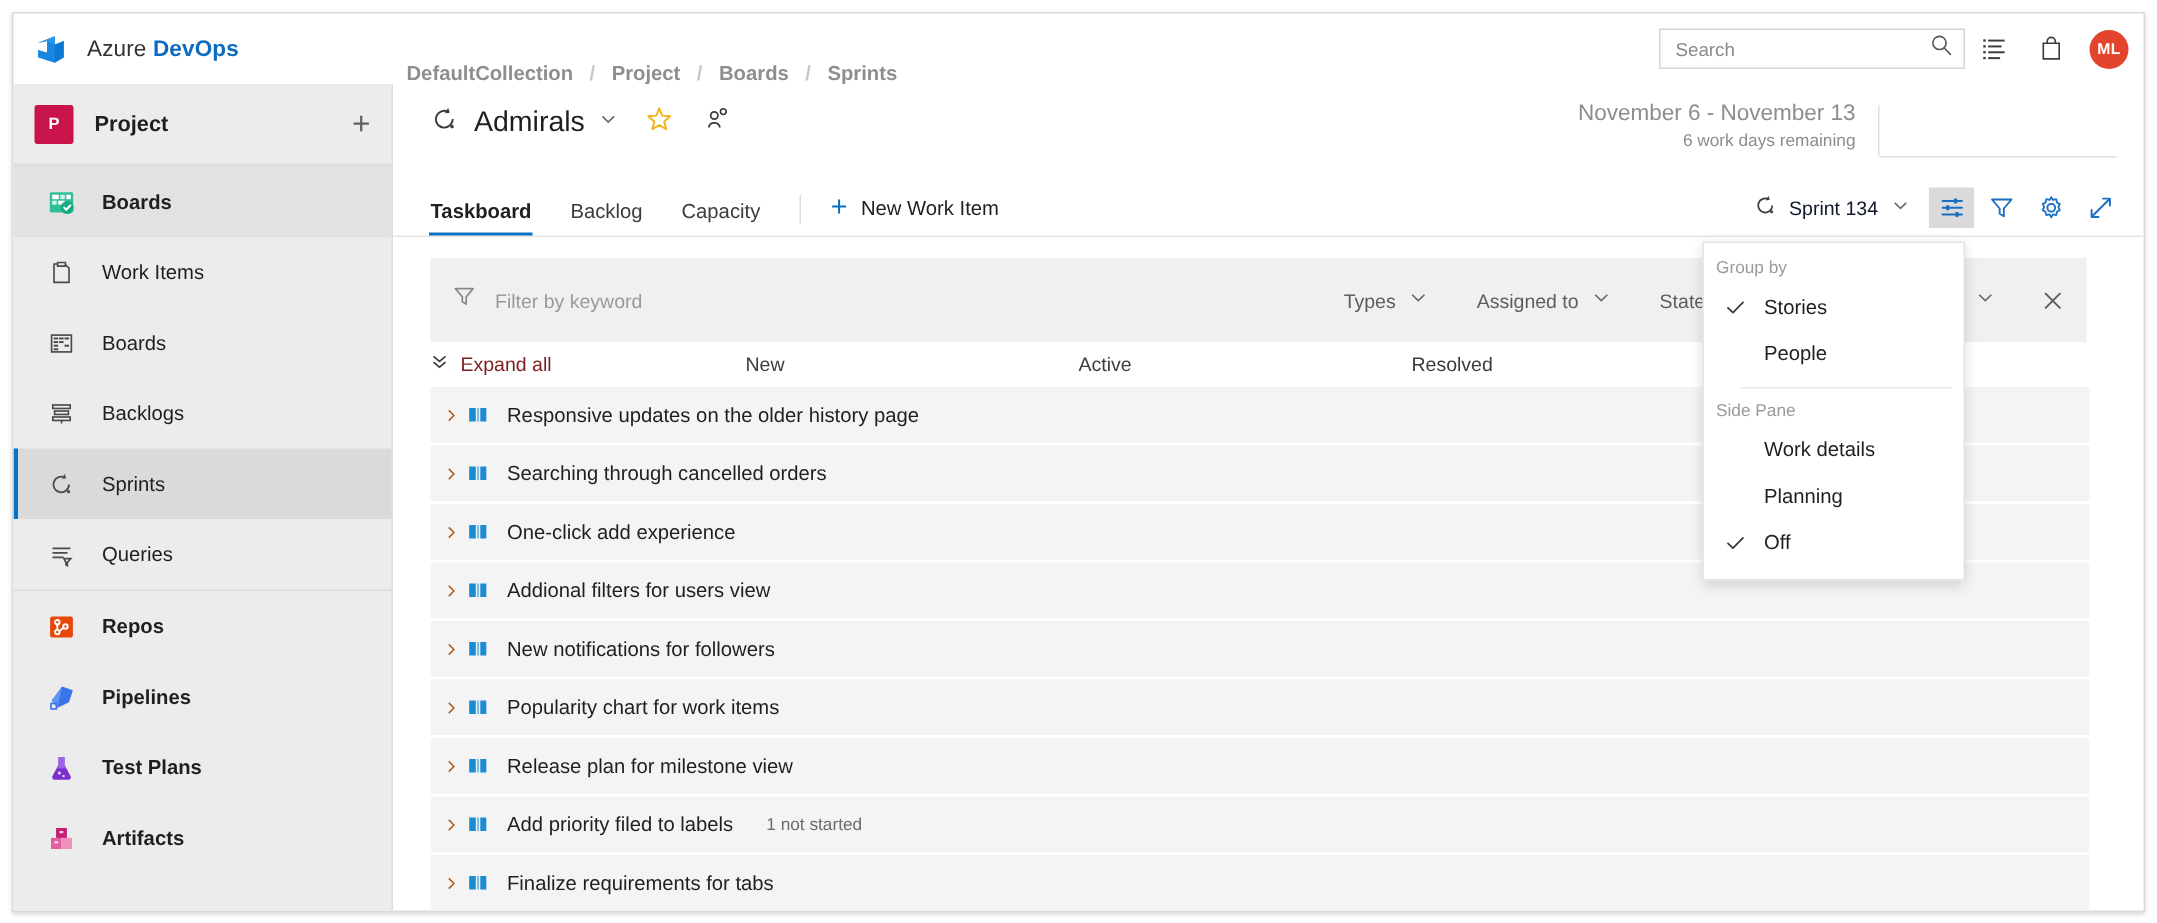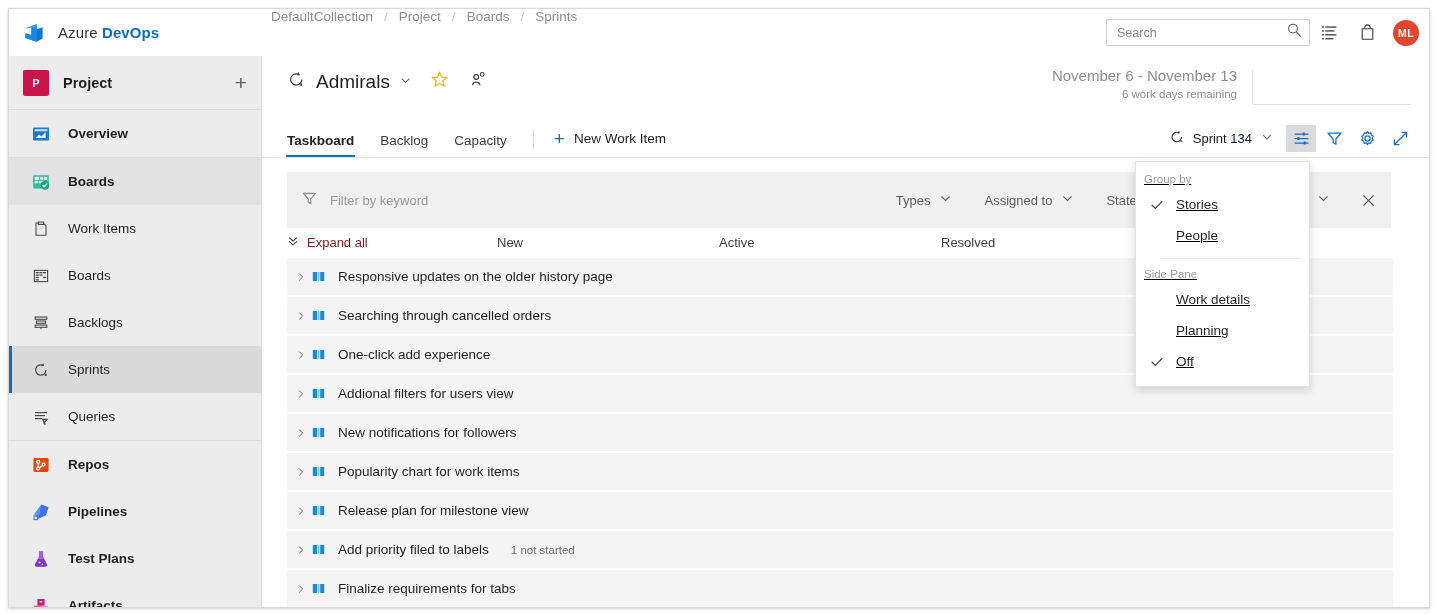--- a/index.html
+++ b/index.html
@@ -48,23 +48,24 @@
     color: #1f1f1f;
     letter-spacing: .1px;
     white-space: nowrap;
   }
   .brand-text .b2 { color: #0d6cc0; font-weight: bold; }
   .brand-text .b1 { color: #333333; }
 
   .breadcrumb {
     position: absolute;
     left: 262px; top: 0; height: 47px;
-    display: flex; align-items: flex-start;
+    display: flex; align-items: flex-end;
     font-size: 13.5px;
     color: #9b9b9b;
+    font-weight: bold;
   }
   .breadcrumb .crumb { color: #8e8e8e; white-space: nowrap; }
   .breadcrumb .sep { color: #c8c8c8; margin: 0 11px; }
 
   .topright {
     position: absolute; right: 10px; top: 0; height: 47px;
     display: flex; align-items: center; gap: 0px;
   }
   .searchbox {
     width: 204px; height: 27px;
@@ -299,21 +300,20 @@
   .menu {
     position: absolute;
     left: 873px; top: 105px;
     width: 175px;
     background: #ffffff;
     border: 1px solid #e3e3e3;
     box-shadow: 0 3px 9px rgba(0,0,0,0.16);
     padding: 8px 0 9px 0;
     box-sizing: border-box;
     z-index: 40;
-    text-decoration: underline;
   }
   .menu-section {
     font-size: 11.5px; color: #9b9b9b;
     padding: 3px 0 4px 8px;
   }
   .menu-item {
     height: 31px;
     display: flex; align-items: center;
     font-size: 13.5px; color: #1f1f1f;
     padding-left: 8px;
@@ -392,30 +392,20 @@
     </div>
 
     <div class="sidebar">
 
       <div class="proj-row">
         <div class="proj-badge">P</div>
         <div class="proj-name">Project</div>
         <div class="proj-plus">+</div>
       </div>
 
-      <div class="nav-item lvl1">
-        <span class="nic">
-          <svg width="20" height="20" viewBox="0 0 20 20">
-            <rect x="2" y="3.5" width="16" height="13" rx="1" fill="#1b78d0"></rect>
-            <rect x="3.6" y="5.1" width="12.8" height="2.2" fill="#bcdcf7"></rect>
-            <path d="M4.6 14 L8 10.4 L10.4 12.4 L14.6 8.2 L14.6 14 Z" fill="#ffffff"></path>
-          </svg>
-        </span>
-        <span class="nlabel">Overview</span>
-      </div>
       <div class="nav-sep"></div>
 
       <div class="nav-item lvl1 group-sel">
         <span class="nic">
           <svg width="20" height="20" viewBox="0 0 20 20">
             <rect x="2.2" y="3.2" width="15.6" height="13.4" rx="1" fill="#2fbf9b"></rect>
             <rect x="3.8" y="4.8" width="4.4" height="3" fill="#ffffff"></rect>
             <rect x="9.2" y="4.8" width="3" height="3" fill="#d4f5ea"></rect>
             <rect x="13.2" y="4.8" width="3" height="3" fill="#ffffff"></rect>
             <rect x="3.8" y="8.8" width="3" height="2.6" fill="#d4f5ea"></rect>

